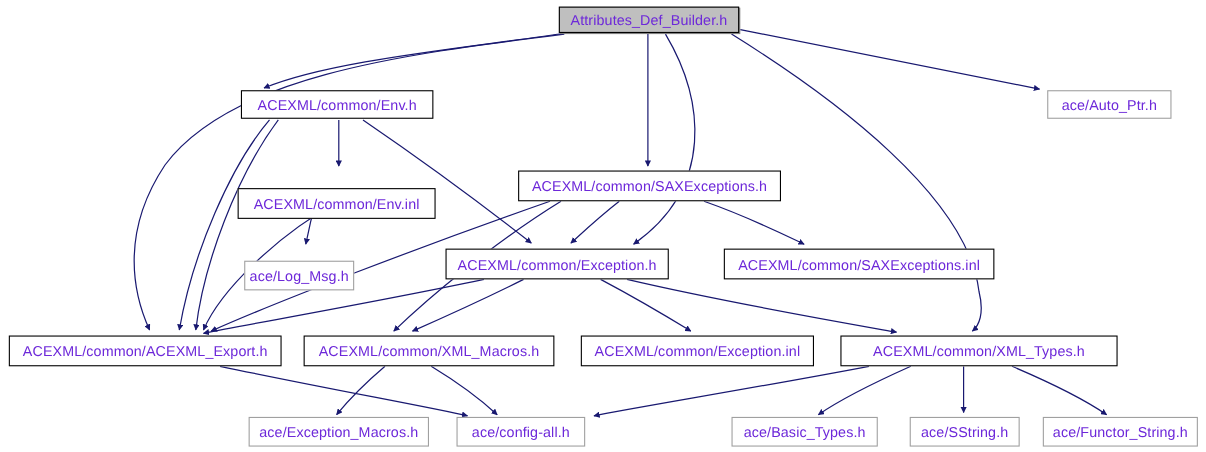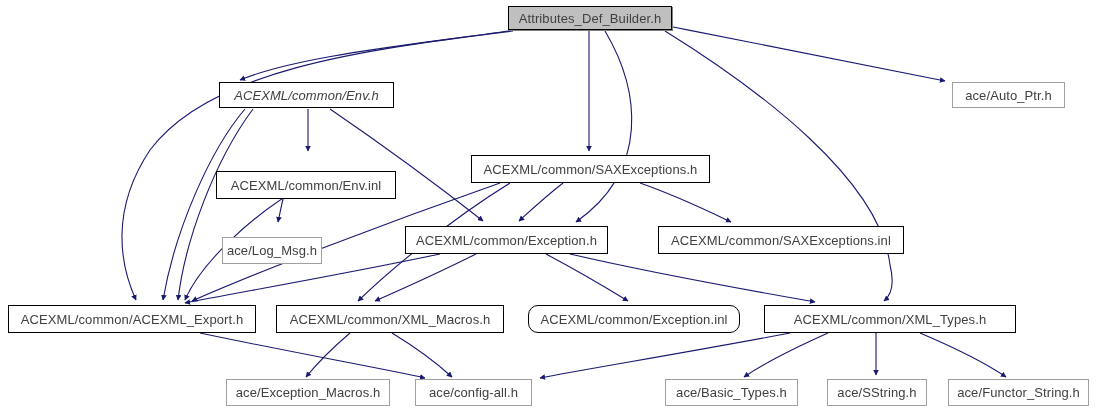--- a/index.html
+++ b/index.html
@@ -24,21 +24,21 @@
     pointer-events: none;
   }
   .node {
     position: absolute;
     box-sizing: border-box;
     display: flex;
     align-items: center;
     justify-content: center;
     white-space: nowrap;
     background: #ffffff;
-    color: #404040;
+    color: #6d28d9;
     font-size: 13px;
     line-height: 1;
     letter-spacing: 0.1px;
     z-index: 5;
   }
   .node.root {
     background: #bfbfbf;
     border: 1px solid #000000;
     box-shadow: 1px 1px 0 0 #808080;
   }
@@ -86,30 +86,30 @@
         <path d="M 392,333 C 420,350 440,366 452,377" fill="none" stroke="#191970" stroke-width="1.1" marker-end="url(#arrow)"></path>
         <path d="M 790,333 C 690,352 580,370 540,378" fill="none" stroke="#191970" stroke-width="1.1" marker-end="url(#arrow)"></path>
         <path d="M 828,333 C 790,350 760,366 744,377" fill="none" stroke="#191970" stroke-width="1.1" marker-end="url(#arrow)"></path>
         <path d="M 876,333 L 876,375" fill="none" stroke="#191970" stroke-width="1.1" marker-end="url(#arrow)"></path>
         <path d="M 920,333 C 960,350 990,366 1006,377" fill="none" stroke="#191970" stroke-width="1.1" marker-end="url(#arrow)"></path>
       </g>
   </svg>
 
   <div id="node-layer">
       <div class="node root" style="left: 508px; top: 6px; width: 164px; height: 24px;">Attributes_Def_Builder.h</div>
-      <div class="node strong" style="left: 219px; top: 82px; width: 175px; height: 26px; font-style: italic;">ACEXML/common/Env.h</div>
+      <div class="node strong" style="left: 219px; top: 82px; width: 175px; height: 26px;">ACEXML/common/Env.h</div>
       <div class="node light" style="left: 952px; top: 82px; width: 113px; height: 26px; text-align: right;">ace/Auto_Ptr.h</div>
       <div class="node strong" style="left: 216px; top: 155px; width: 180px; height: 28px; margin-top: 16px;">ACEXML/common/Env.inl</div>
       <div class="node strong" style="left: 471px; top: 155px; width: 239px; height: 28px;">ACEXML/common/SAXExceptions.h</div>
       <div class="node light" style="left: 222px; top: 237px; width: 100px; height: 27px; text-align: center;">ace/Log_Msg.h</div>
       <div class="node strong" style="left: 405px; top: 226px; width: 203px; height: 28px;">ACEXML/common/Exception.h</div>
       <div class="node strong" style="left: 634px; top: 226px; width: 246px; height: 28px; margin-left: 24px;">ACEXML/common/SAXExceptions.inl</div>
       <div class="node strong" style="left: 8px; top: 305px; width: 248px; height: 28px;">ACEXML/common/ACEXML_Export.h</div>
       <div class="node strong" style="left: 276px; top: 305px; width: 228px; height: 28px;">ACEXML/common/XML_Macros.h</div>
-      <div class="node strong" style="left: 528px; top: 305px; width: 212px; height: 28px; border-radius: 10px;">ACEXML/common/Exception.inl</div>
+      <div class="node strong" style="left: 528px; top: 305px; width: 212px; height: 28px;">ACEXML/common/Exception.inl</div>
       <div class="node strong" style="left: 764px; top: 305px; width: 252px; height: 28px;">ACEXML/common/XML_Types.h</div>
       <div class="node light" style="left: 226px; top: 379px; width: 164px; height: 27px; text-align: center;">ace/Exception_Macros.h</div>
       <div class="node light" style="left: 415px; top: 379px; width: 117px; height: 27px;">ace/config-all.h</div>
       <div class="node light" style="left: 665px; top: 379px; width: 133px; height: 27px;">ace/Basic_Types.h</div>
       <div class="node light" style="left: 827px; top: 379px; width: 100px; height: 27px;">ace/SString.h</div>
       <div class="node light" style="left: 948px; top: 379px; width: 141px; height: 27px;">ace/Functor_String.h</div>
     </div>
 
 </div>
 

